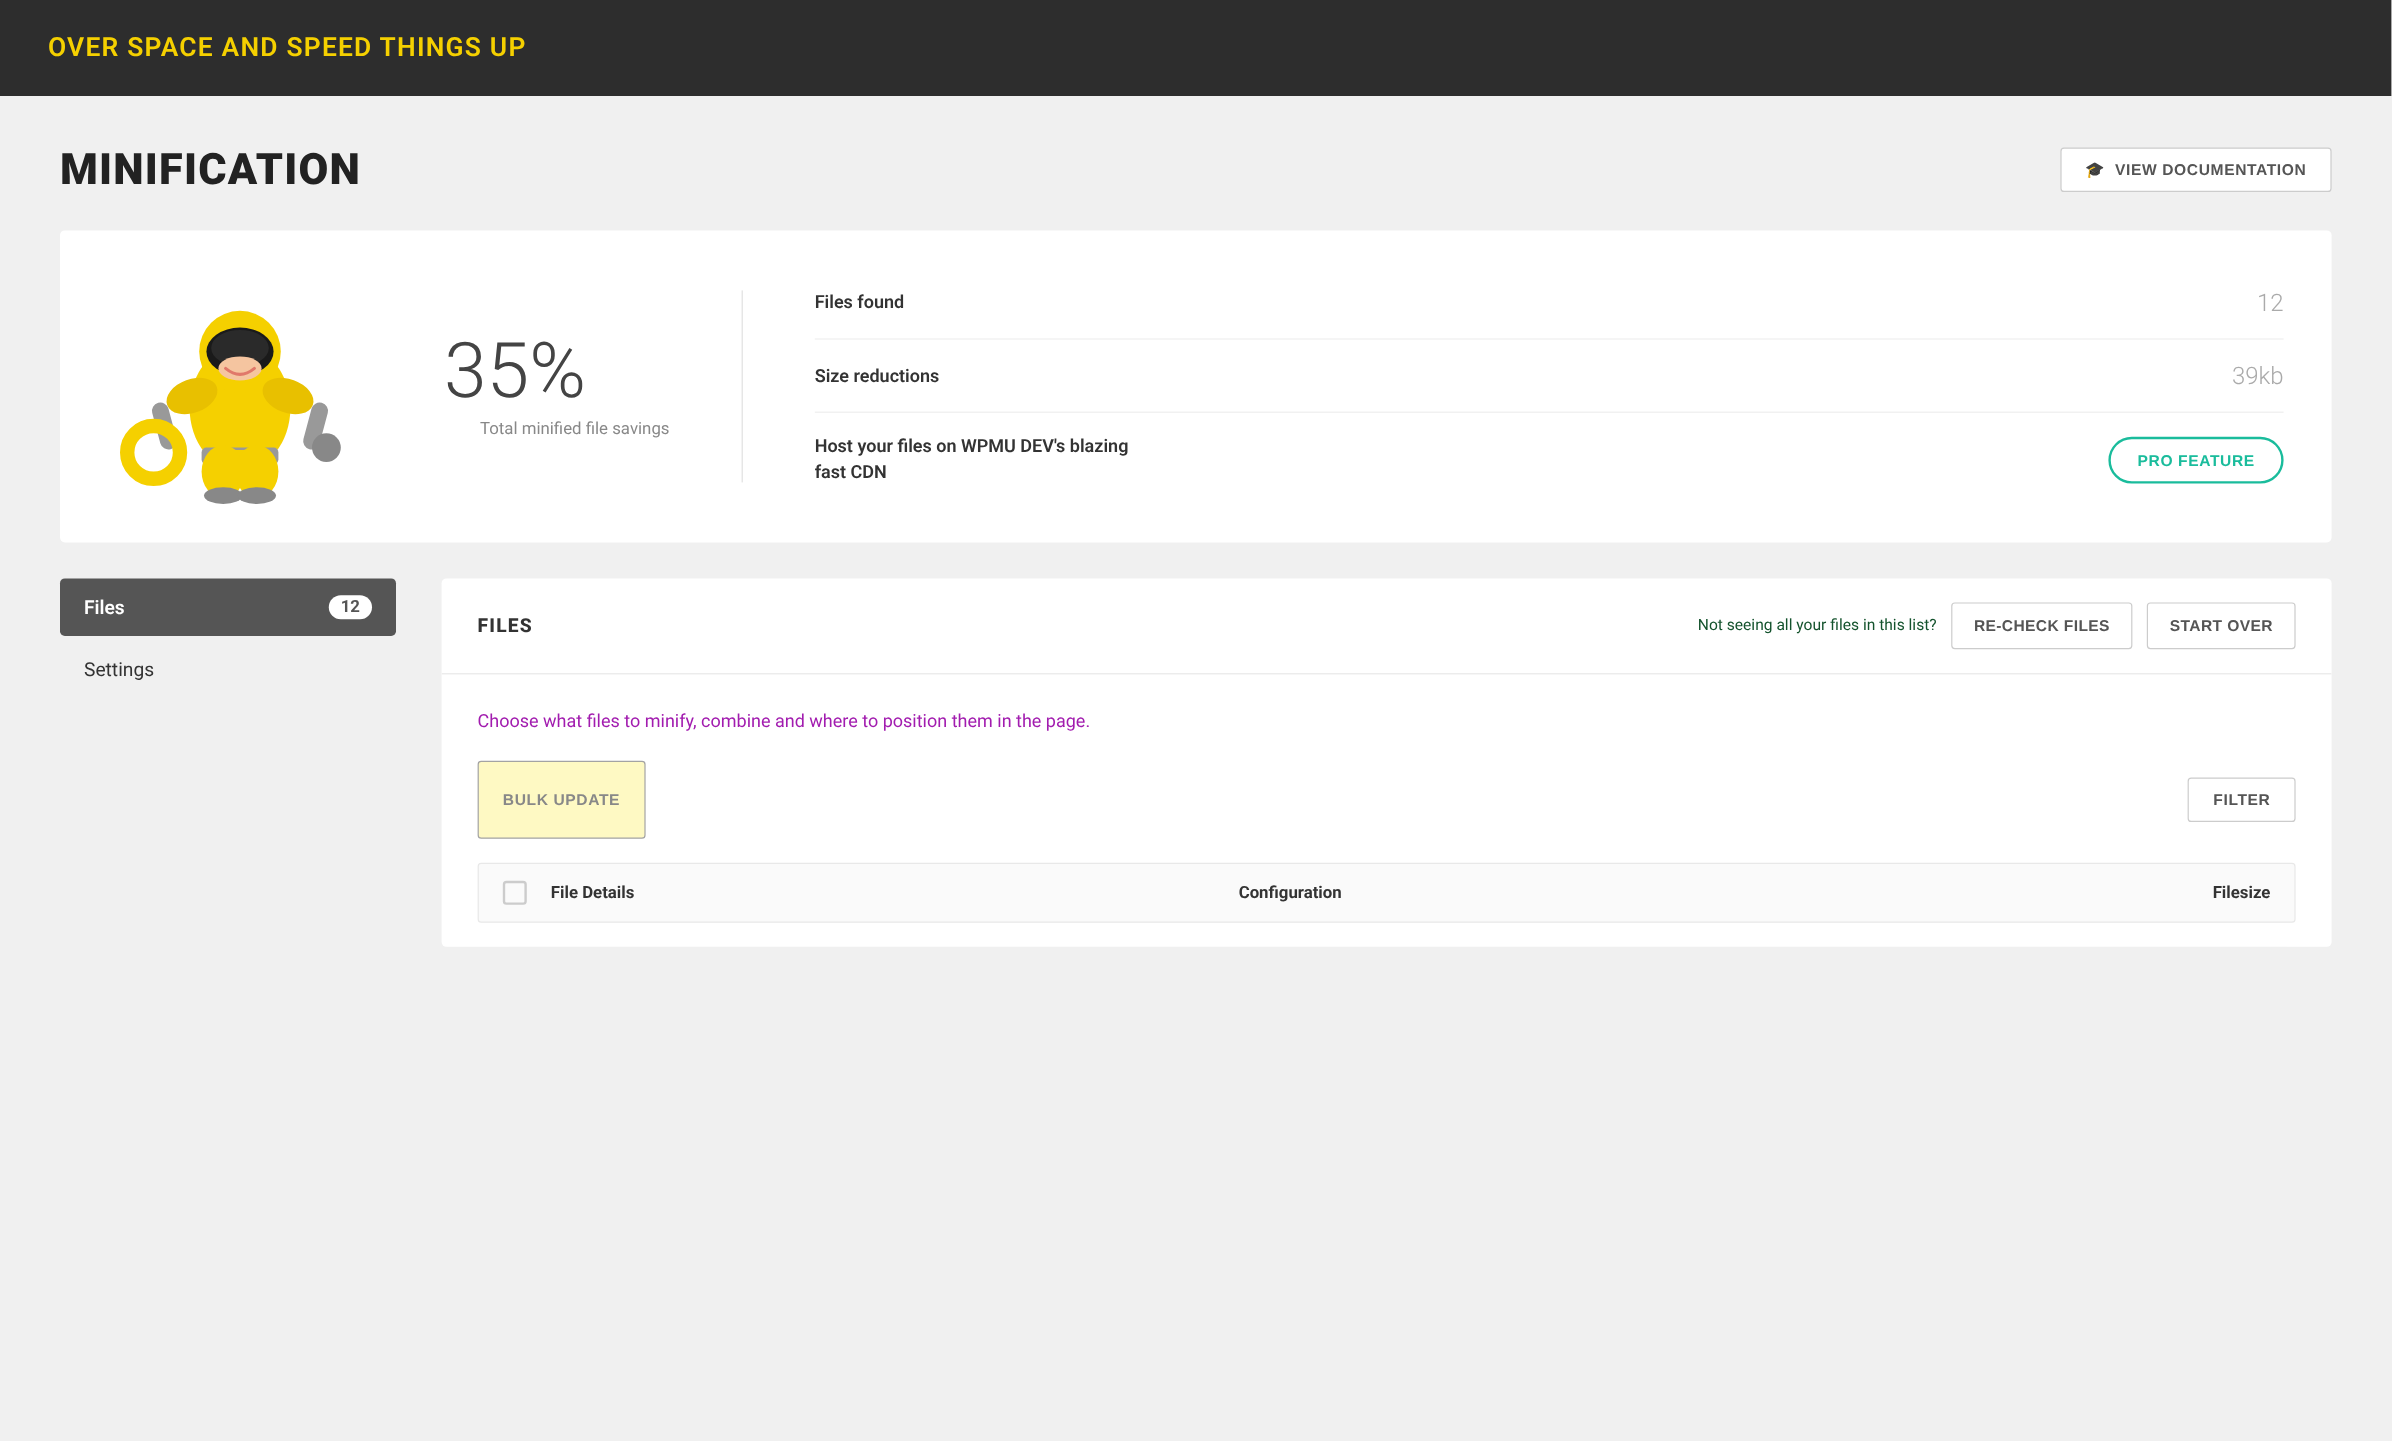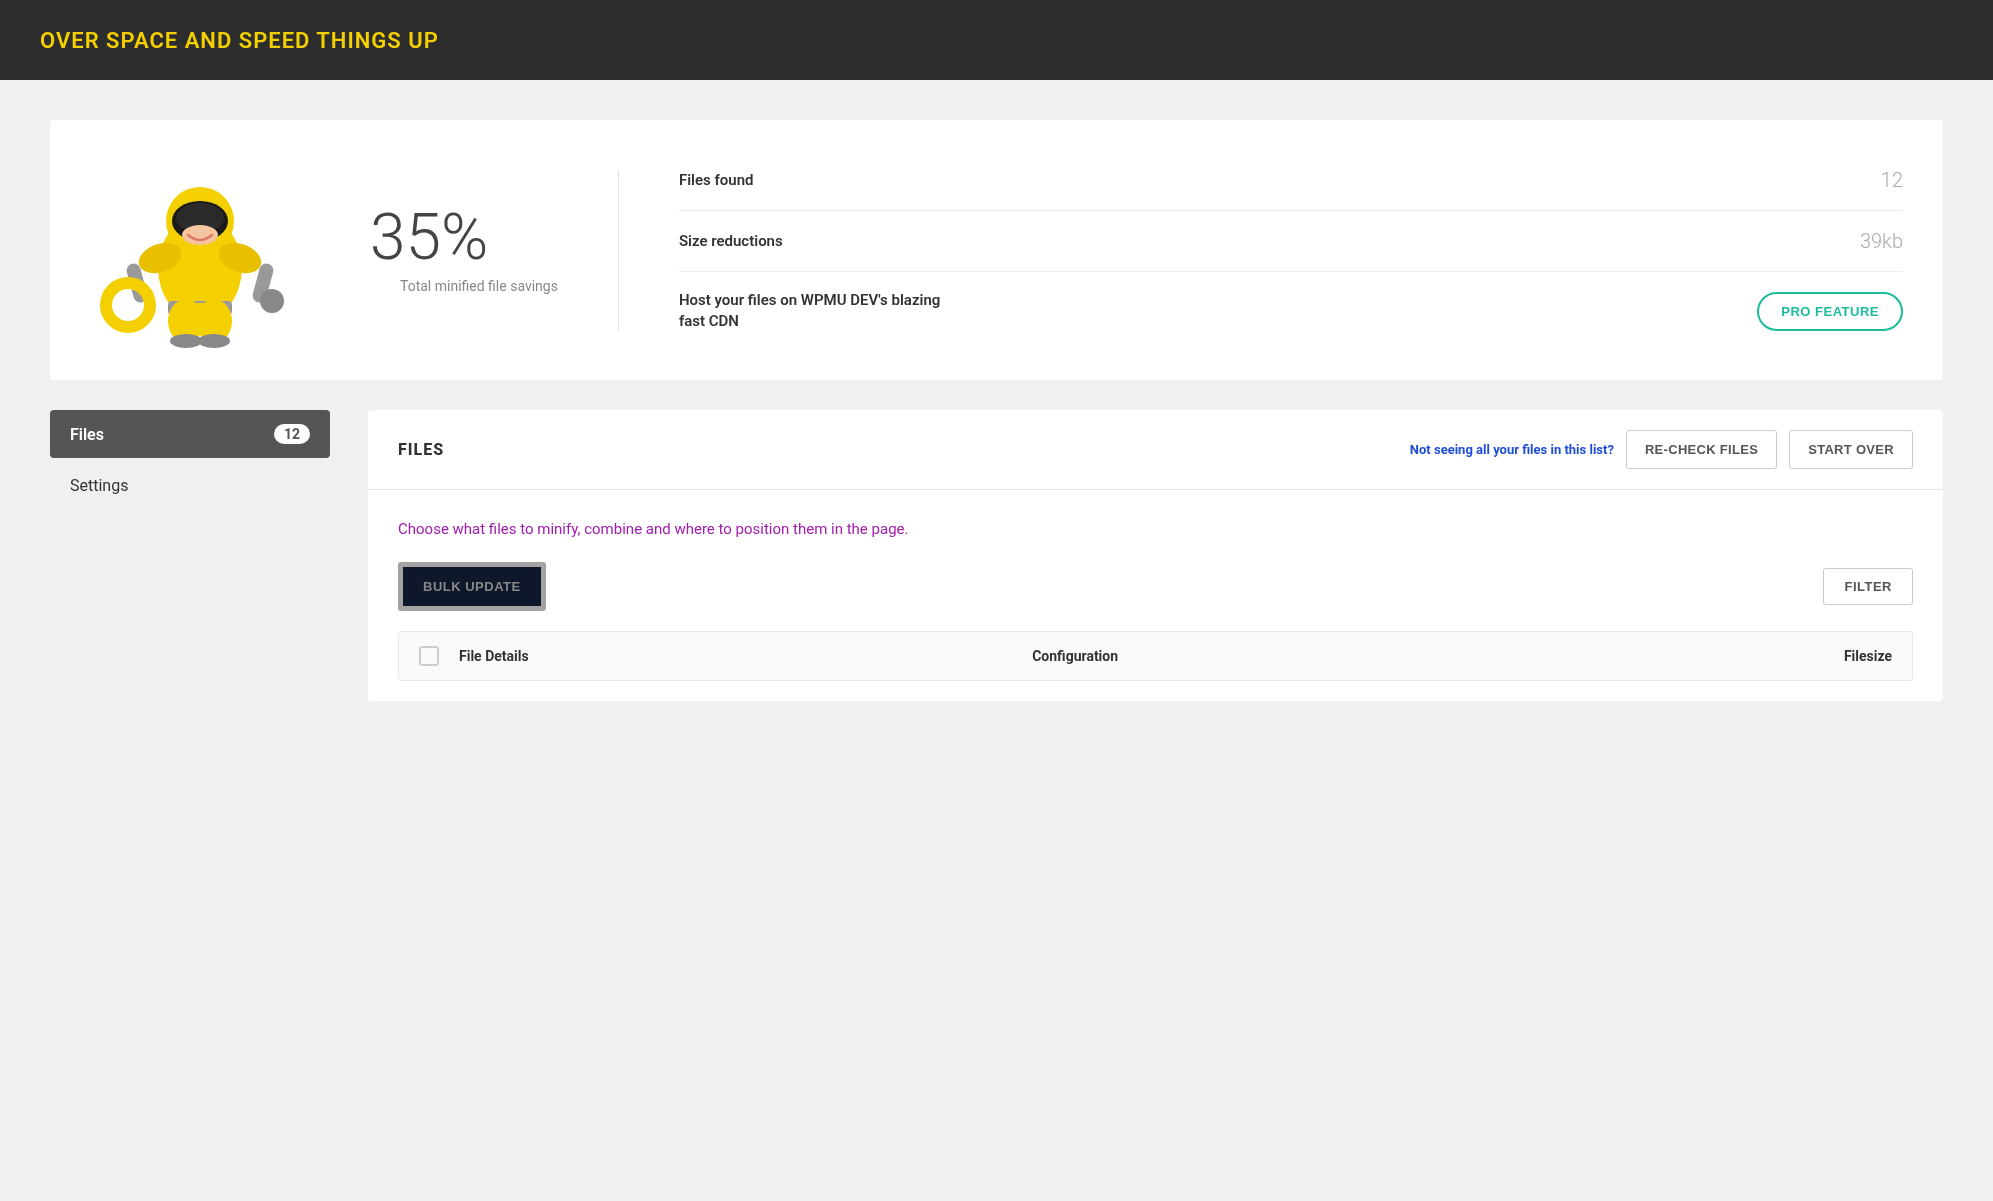--- a/index.html
+++ b/index.html
@@ -230,22 +230,21 @@
       color: #333;
       letter-spacing: 1px;
     }
     .files-header-right {
       display: flex;
       align-items: center;
       gap: 12px;
     }
     .not-seeing-text {
       font-size: 13px;
-      color: #1d4ed8;
-      font-weight: bold;
+      color: #14532d;
     }
     .recheck-btn, .start-over-btn {
       padding: 11px 18px;
       border: 1px solid #ccc;
       background: #fff;
       color: #555;
       font-size: 13px;
       font-weight: 600;
       letter-spacing: 0.3px;
       cursor: pointer;
@@ -261,23 +260,23 @@
       color: #a21caf;
       margin-bottom: 24px;
     }
     .bulk-filter-row {
       display: flex;
       align-items: center;
       justify-content: space-between;
       margin-bottom: 20px;
     }
     .bulk-update-btn {
-      padding: 12px 20px;
-      border: 5px solid #a3a3a3;
-      background: #0f172a;
+      padding: 24px 20px;
+      border: 1px solid #a3a3a3;
+      background: #fef9c3;
       color: #888;
       font-size: 13px;
       font-weight: 700;
       letter-spacing: 0.5px;
       cursor: pointer;
       border-radius: 3px;
     }
     .filter-btn {
       padding: 10px 20px;
       border: 1px solid #ccc;
@@ -335,20 +334,27 @@
   </style>
 </head>
 <body>
 
 <header class="header">
   <span class="header-tagline">OVER SPACE AND SPEED THINGS UP</span>
 </header>
 
 <div class="page-content">
 
+  <div class="page-header">
+    <h1 class="page-title">MINIFICATION</h1>
+    <button class="view-docs-btn">
+      <span>🎓</span>
+      <span>VIEW DOCUMENTATION</span>
+    </button>
+  </div>
 
   <div class="stats-card">
 
     <div class="mascot-area">
       <svg class="mascot-svg" viewBox="0 0 200 195" xmlns="http://www.w3.org/2000/svg">
 
         <ellipse cx="100" cy="115" rx="42" ry="52" fill="#f5d000"></ellipse>
 
         <circle cx="100" cy="68" r="34" fill="#f5d000"></circle>
 

